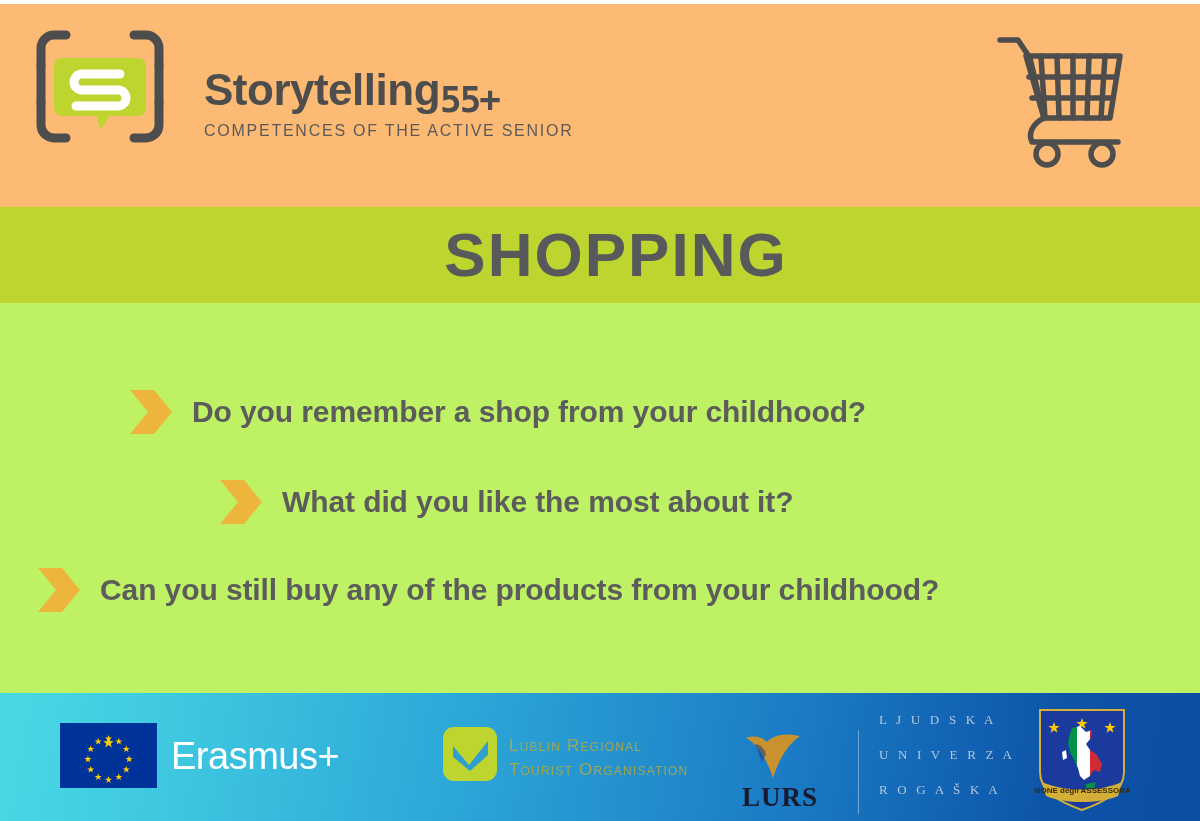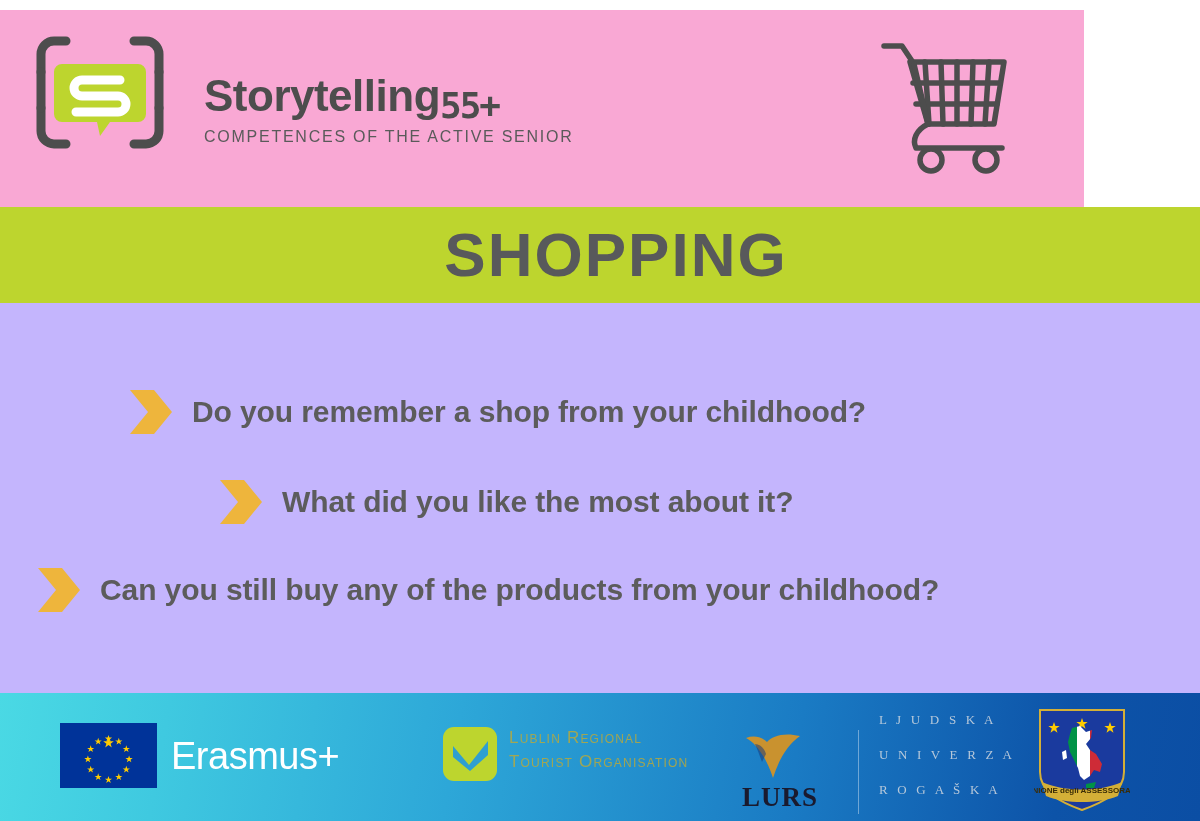--- a/index.html
+++ b/index.html
@@ -11,24 +11,24 @@
     width: 1200px;
     height: 821px;
     font-family: "Liberation Sans", sans-serif;
     overflow: hidden;
     position: relative;
   }
 
   
   .header {
     position: absolute;
-    left: 0; top: 10px;
-    width: 1084px;
+    left: 0; top: 4px;
+    width: 1200px;
     height: 207px;
-    background: #f9a8d4;
+    background: #fdba74;
   }
 
   .brand-logo {
     position: absolute;
     left: 36px;
     top: 26px;
     width: 460px;
     height: 118px;
   }
 
@@ -109,21 +109,21 @@
     line-height: 66px;
   }
 
   
   .questions {
     position: absolute;
     left: 0;
     top: 303px;
     width: 1200px;
     height: 439px;
-    background: #c4b5fd;
+    background: #bef264;
   }
   .q-row {
     position: absolute;
     display: flex;
     align-items: center;
     gap: 18px;
     white-space: nowrap;
   }
   .q-1 { left: 128px; top: 85px; }
   .q-2 { left: 218px; top: 175px; }
@@ -171,21 +171,21 @@
     font-weight: 400;
     line-height: 42px;
     letter-spacing: -0.5px;
   }
 
   .lublin-logo {
     position: absolute;
     left: 443px;
     top: 727px;
     display: flex;
-    align-items: flex-start;
+    align-items: flex-end;
     gap: 12px;
   }
   .lublin-mark {
     width: 54px;
     height: 54px;
     flex: none;
   }
   .lublin-lines {
     display: flex;
     flex-direction: column;

